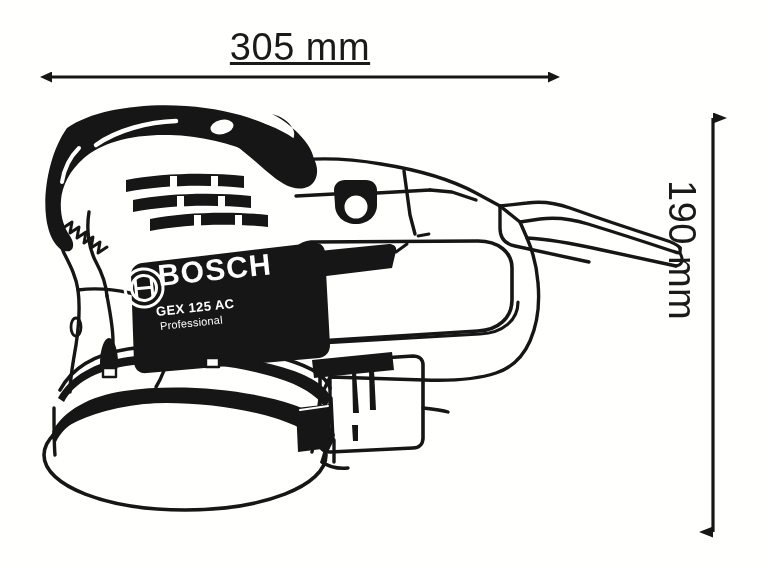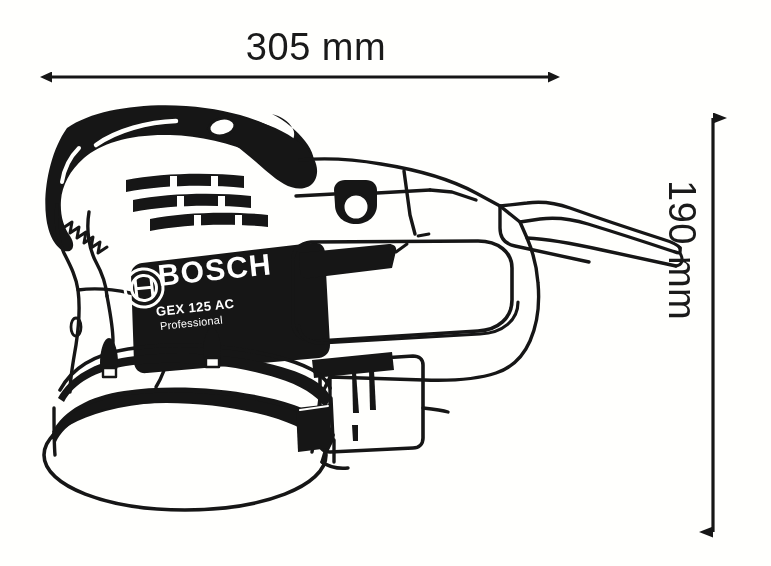--- a/index.html
+++ b/index.html
@@ -25,25 +25,26 @@
   }
   .dim-label {
     position: absolute;
     color: #1a1a1a;
     font-family: "Liberation Sans", sans-serif;
     font-weight: 400;
     white-space: nowrap;
     letter-spacing: 0.5px;
   }
   #width-label {
-    left: 16px;
+    left: 0;
     top: 26px;
     width: 600px;
     text-align: center;
     font-size: 38px;
+    text-decoration: underline;
   }
   #height-label {
     left: 703px;
     top: 180px;
     font-size: 38px;
     transform: rotate(90deg);
     transform-origin: 0 0;
   }
   .nameplate-text {
     position: absolute;

